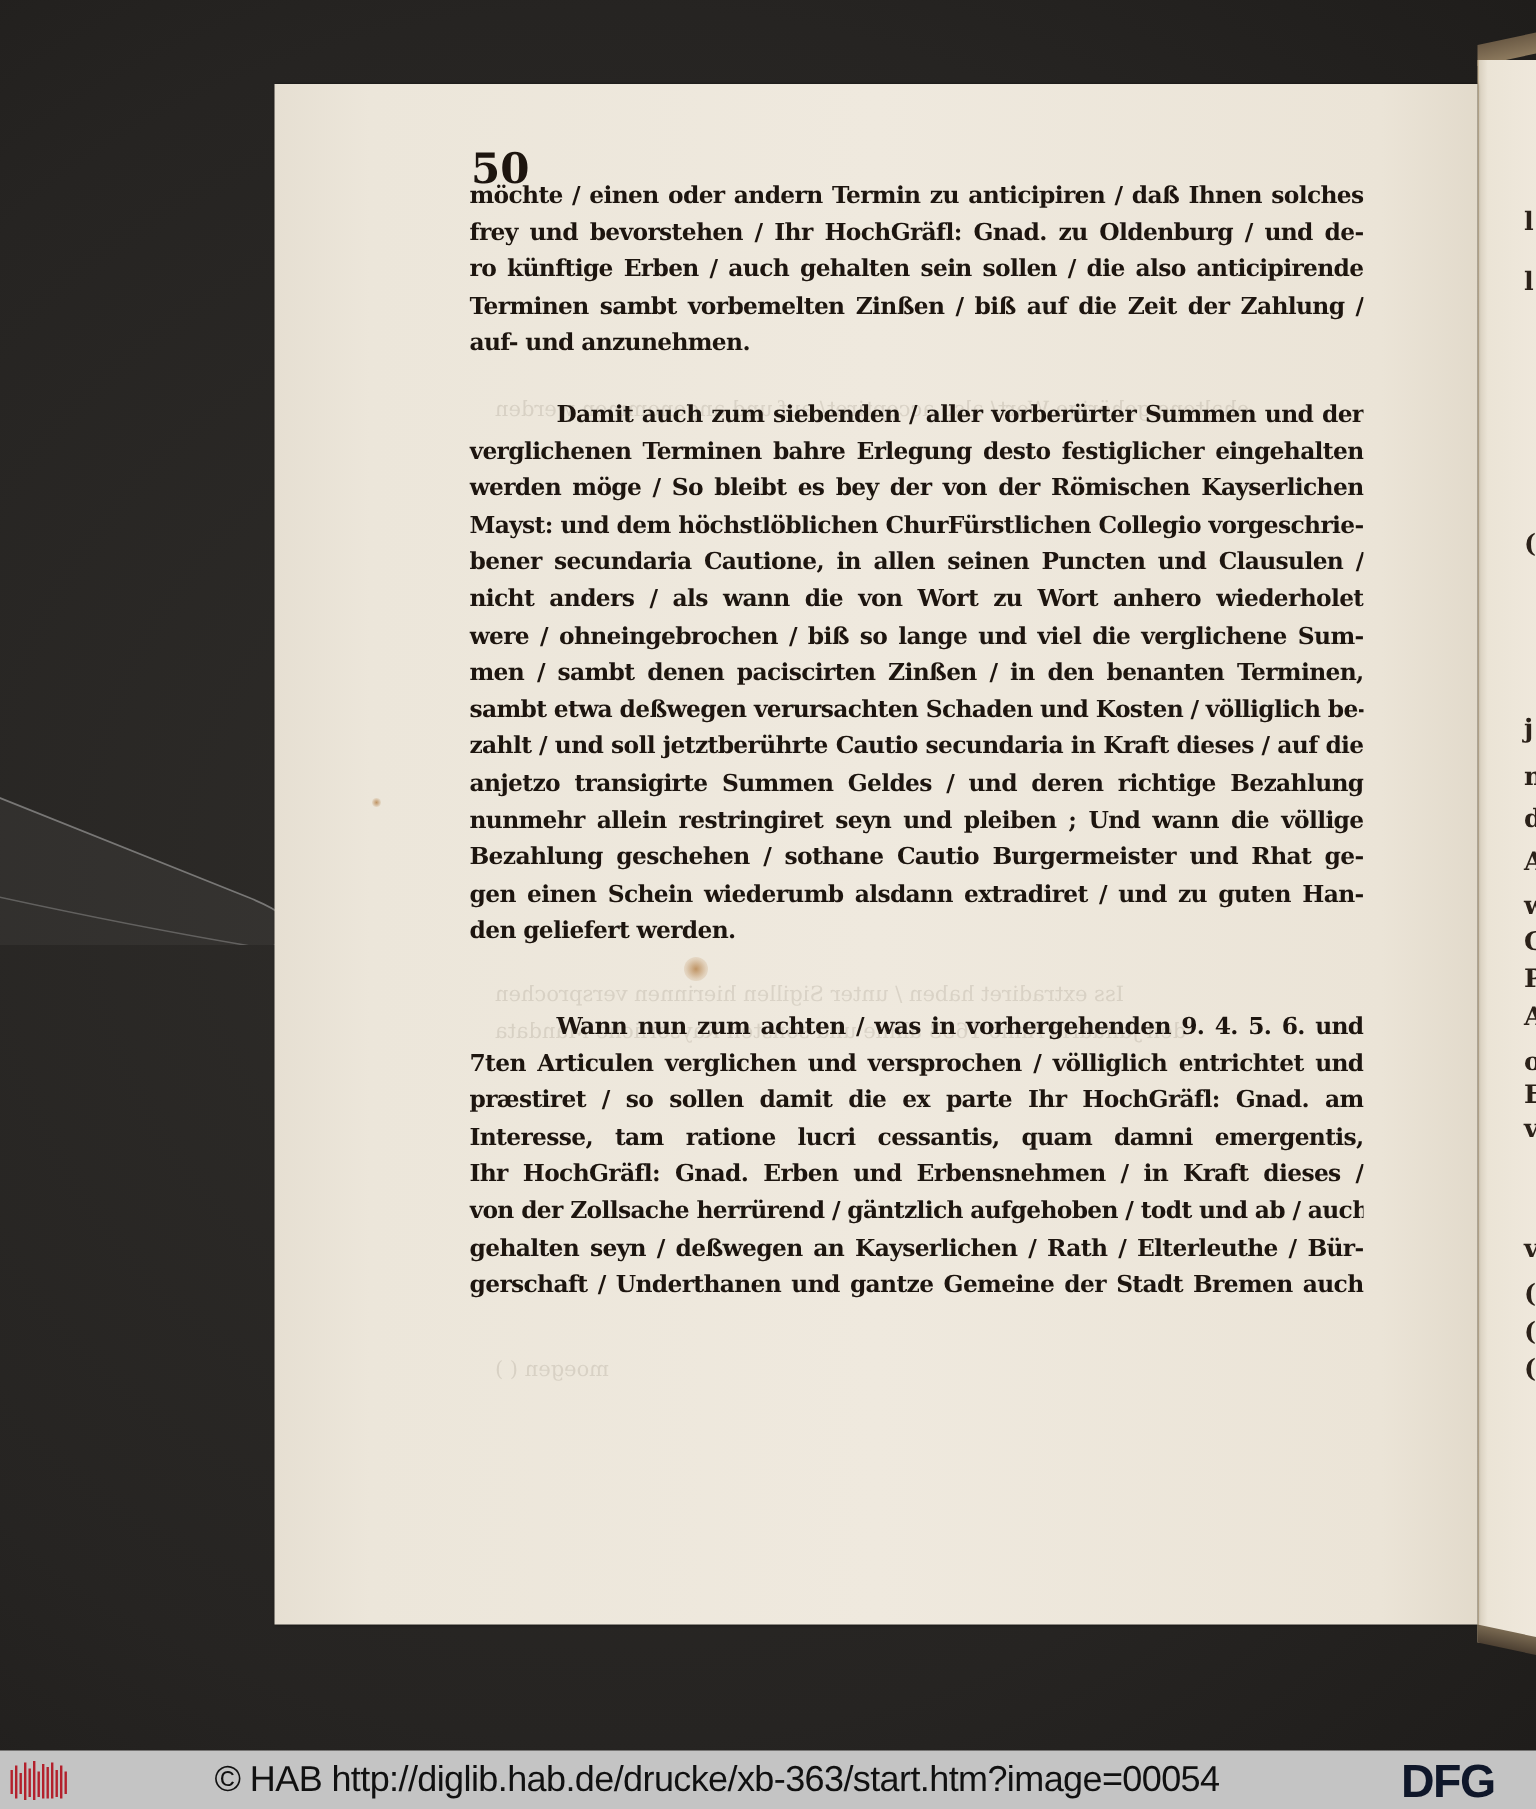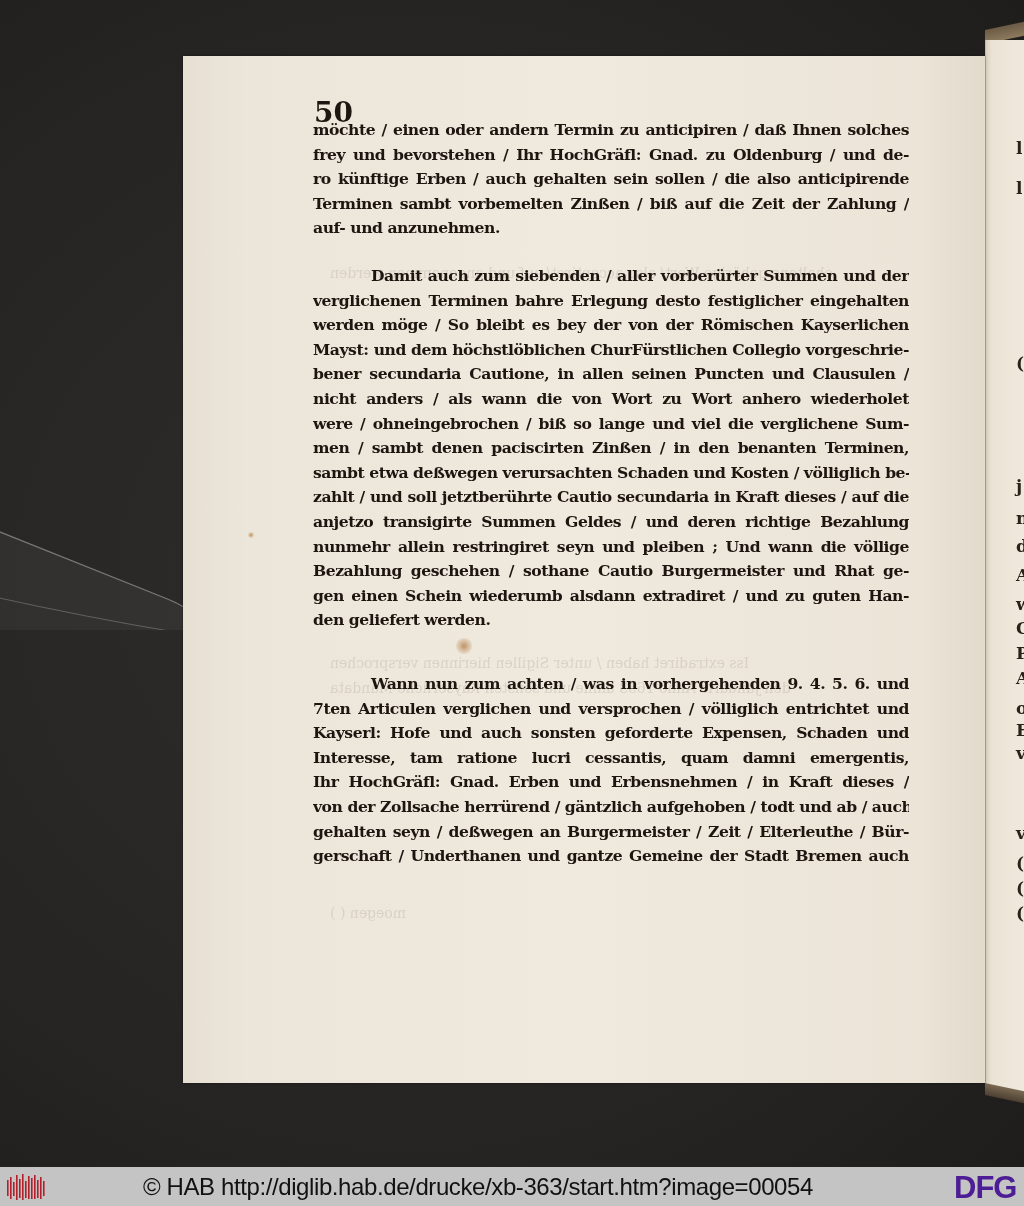--- a/index.html
+++ b/index.html
@@ -134,24 +134,23 @@
     color: #111;
     letter-spacing: -0.4px;
     text-align: right;
   }
   .footer-logo-right {
     position: absolute;
     left: 934px; top: 6px;
     font-family: "Liberation Sans", sans-serif;
     font-weight: bold;
     font-size: 31px;
-    color: #4c1d95;
+    color: #0f172a;
     letter-spacing: -1px;
     line-height: 30px;
-    margin-left: 20px;
   }
 </style>
 </head>
 <body>
 
 <div class="scan-area">
 
   <svg class="page-weight" viewBox="0 0 220 110">
     <path d="M0 8 L175 78 Q205 90 205 100 Q205 112 175 112 L0 112 Z" fill="rgba(200,200,200,0.06)" stroke="rgba(210,210,210,0.45)" stroke-width="1.2"></path>
     <path d="M0 76 Q100 98 185 112" fill="none" stroke="rgba(210,210,210,0.3)" stroke-width="1"></path>
@@ -216,25 +215,25 @@
     <div class="line">möchte / einen oder andern Termin zu anticipiren / daß Ihnen solches</div>
     <div class="line">frey und bevorstehen / Ihr HochGräfl: Gnad. zu Oldenburg / und de-</div>
     <div class="line">ro künftige Erben / auch gehalten sein sollen / die also anticipirende</div>
     <div class="line">Terminen sambt vorbemelten Zinßen / biß auf die Zeit der Zahlung /</div>
     <div class="line last">auf- und anzunehmen.</div>
   </div>
 
   <div class="text-block" style="top:672px;">
     <div class="line" style="padding-left:58px">Wann nun zum achten / was in vorhergehenden 9. 4. 5. 6. und</div>
     <div class="line">7ten Articulen verglichen und versprochen / völliglich entrichtet und</div>
-    <div class="line">Kayserl: Hofe und auch sonsten geforderte Expensen, Schaden und</div>
+    <div class="line">præstiret / so sollen damit die ex parte Ihr HochGräfl: Gnad. am</div>
     <div class="line">Interesse, tam ratione lucri cessantis, quam damni emergentis,</div>
     <div class="line">Ihr HochGräfl: Gnad. Erben und Erbensnehmen / in Kraft dieses /</div>
     <div class="line">von der Zollsache herrürend / gäntzlich aufgehoben / todt und ab / auch</div>
-    <div class="line">gehalten seyn / deßwegen an Burgermeister / Zeit / Elterleuthe / Bür-</div>
+    <div class="line">gehalten seyn / deßwegen an Kayserlichen / Rath / Elterleuthe / Bür-</div>
     <div class="line">gerschaft / Underthanen und gantze Gemeine der Stadt Bremen auch</div>
   </div>
 </div>
 
 <div class="footer">
   <svg class="footer-logo-left" viewBox="0 0 44 30">
     <g fill="#b3202c">
       <rect x="3" y="8" width="1.6" height="16"></rect>
       <rect x="6" y="5" width="1.6" height="22"></rect>
       <rect x="9" y="10" width="1.6" height="14"></rect>

